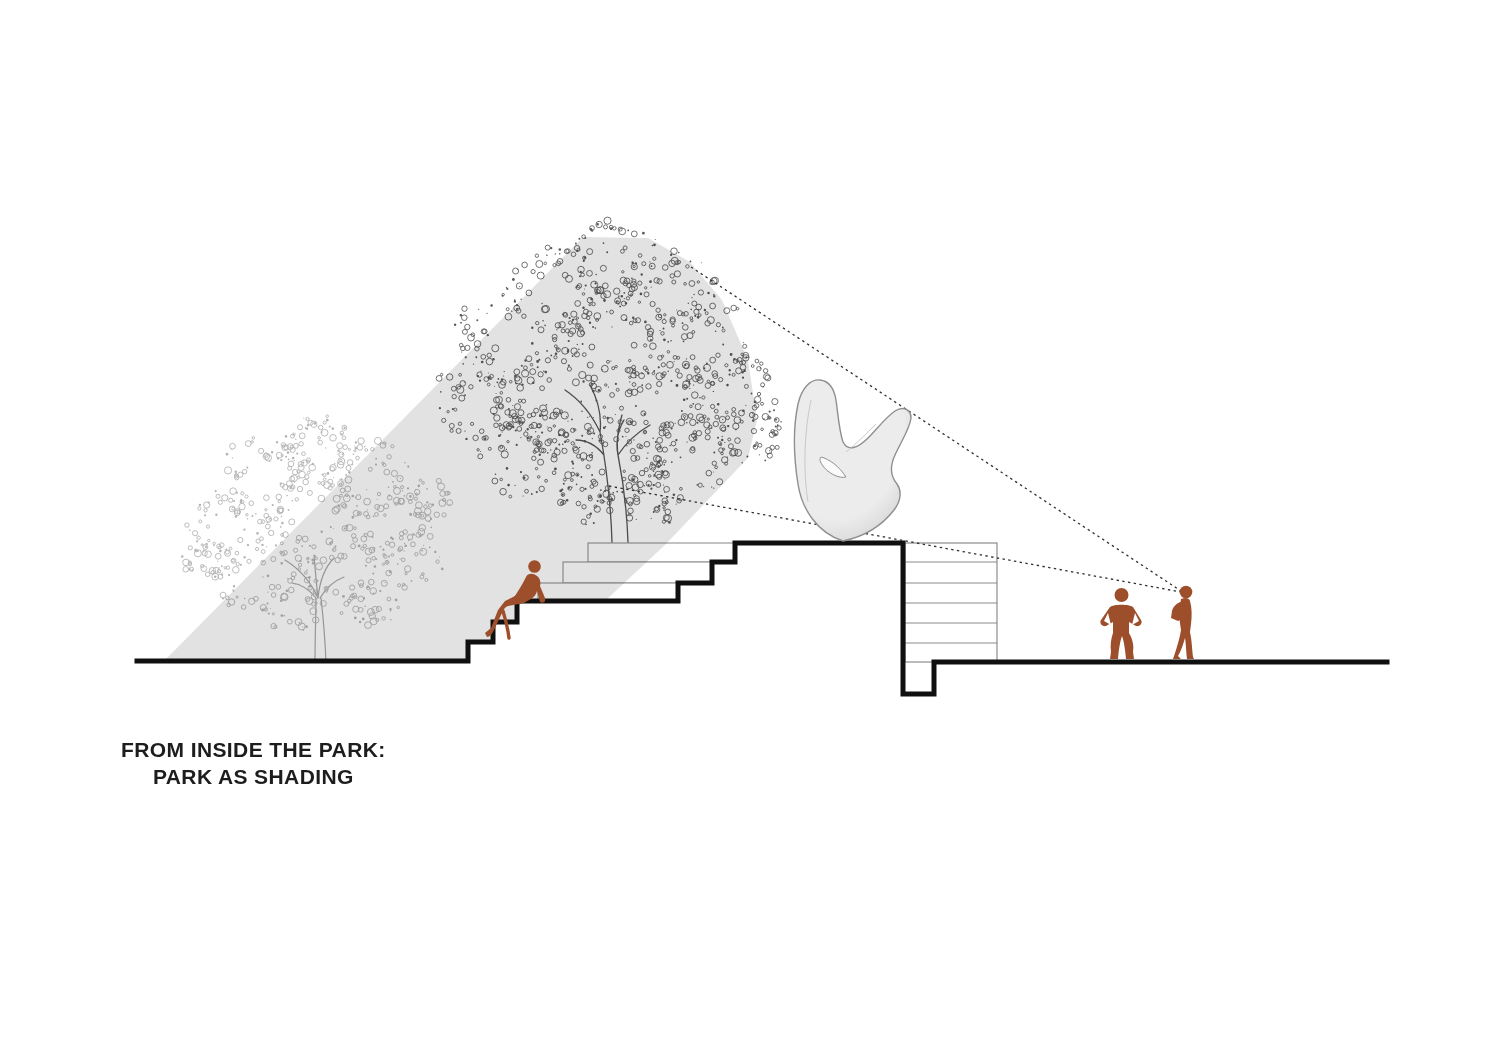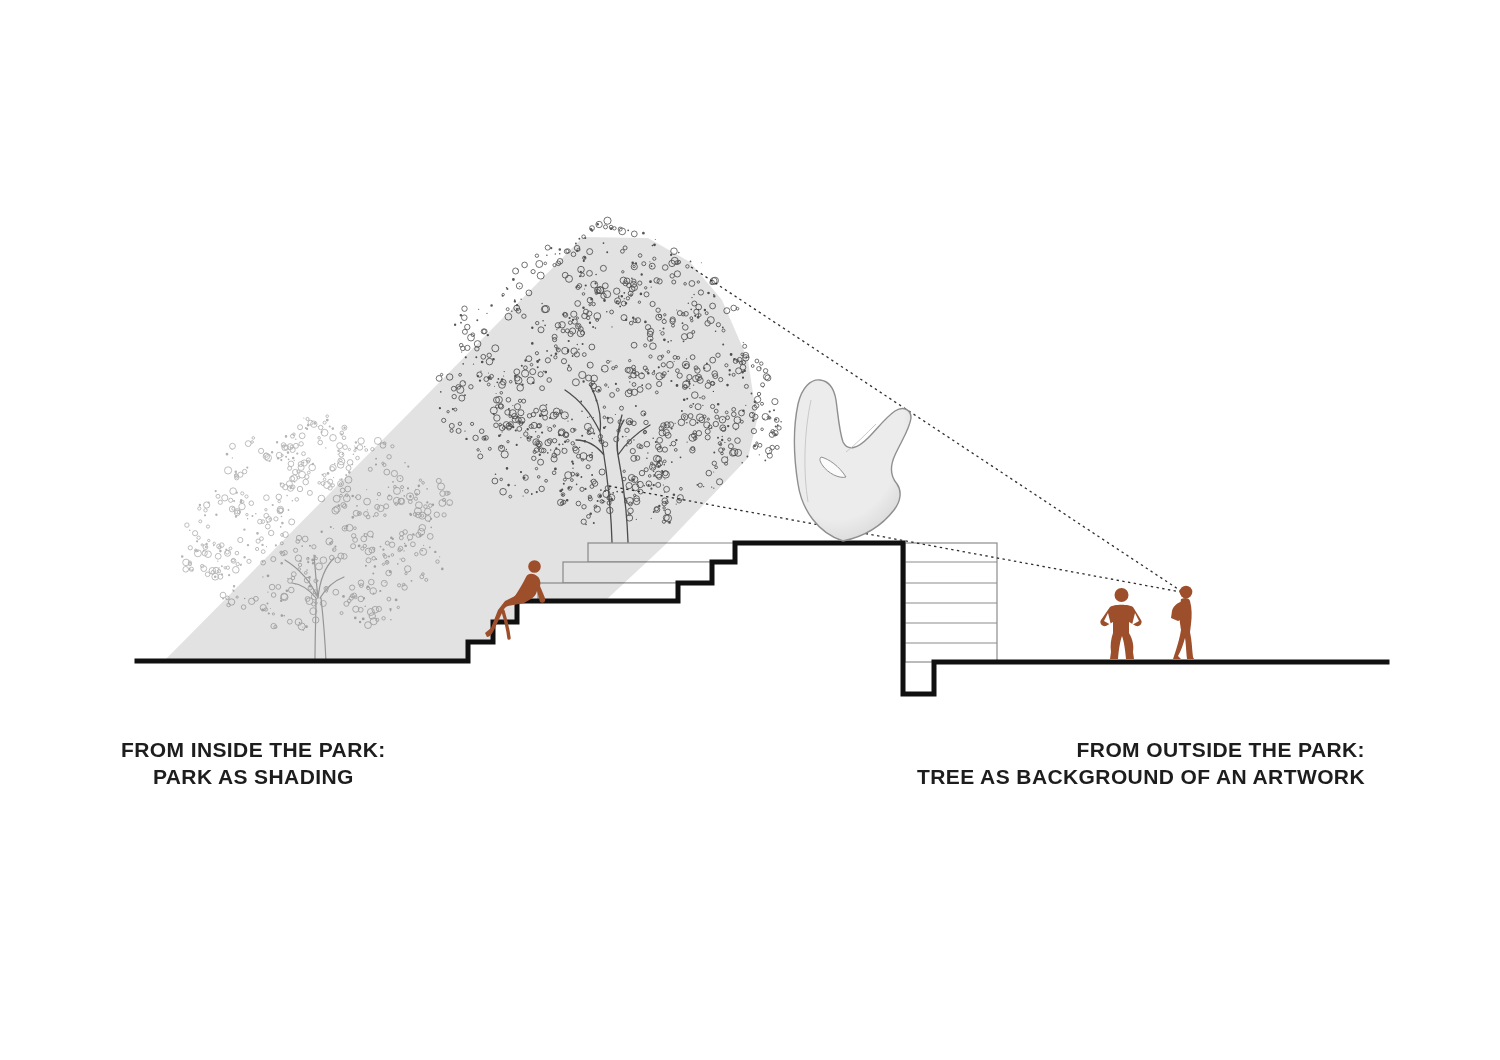--- a/index.html
+++ b/index.html
@@ -103,17 +103,13 @@
              C1178,643 1180,637 1181,630 C1179,620 1179,610 1181,599 Z" fill="#9d4f2c"></path>
     <path d="M1184,601 C1178,602 1173,606 1172,611 L1171,618 L1178,621 L1183,619
              C1180,613 1181,607 1184,601 Z" fill="#9d4f2c"></path>
   </g>
 </svg>
 
   <div class="caption left" style="color: rgb(29, 29, 29);">
     <div>FROM INSIDE THE PARK:</div>
     <div>PARK AS SHADING</div>
   </div>
-  <div class="caption right" style="color: rgb(29, 29, 29);">
-    <div>FROM OUTSIDE THE PARK:</div>
-    <div>TREE AS BACKGROUND OF AN ARTWORK</div>
-  </div>
 </div>
 
 </body></html>

